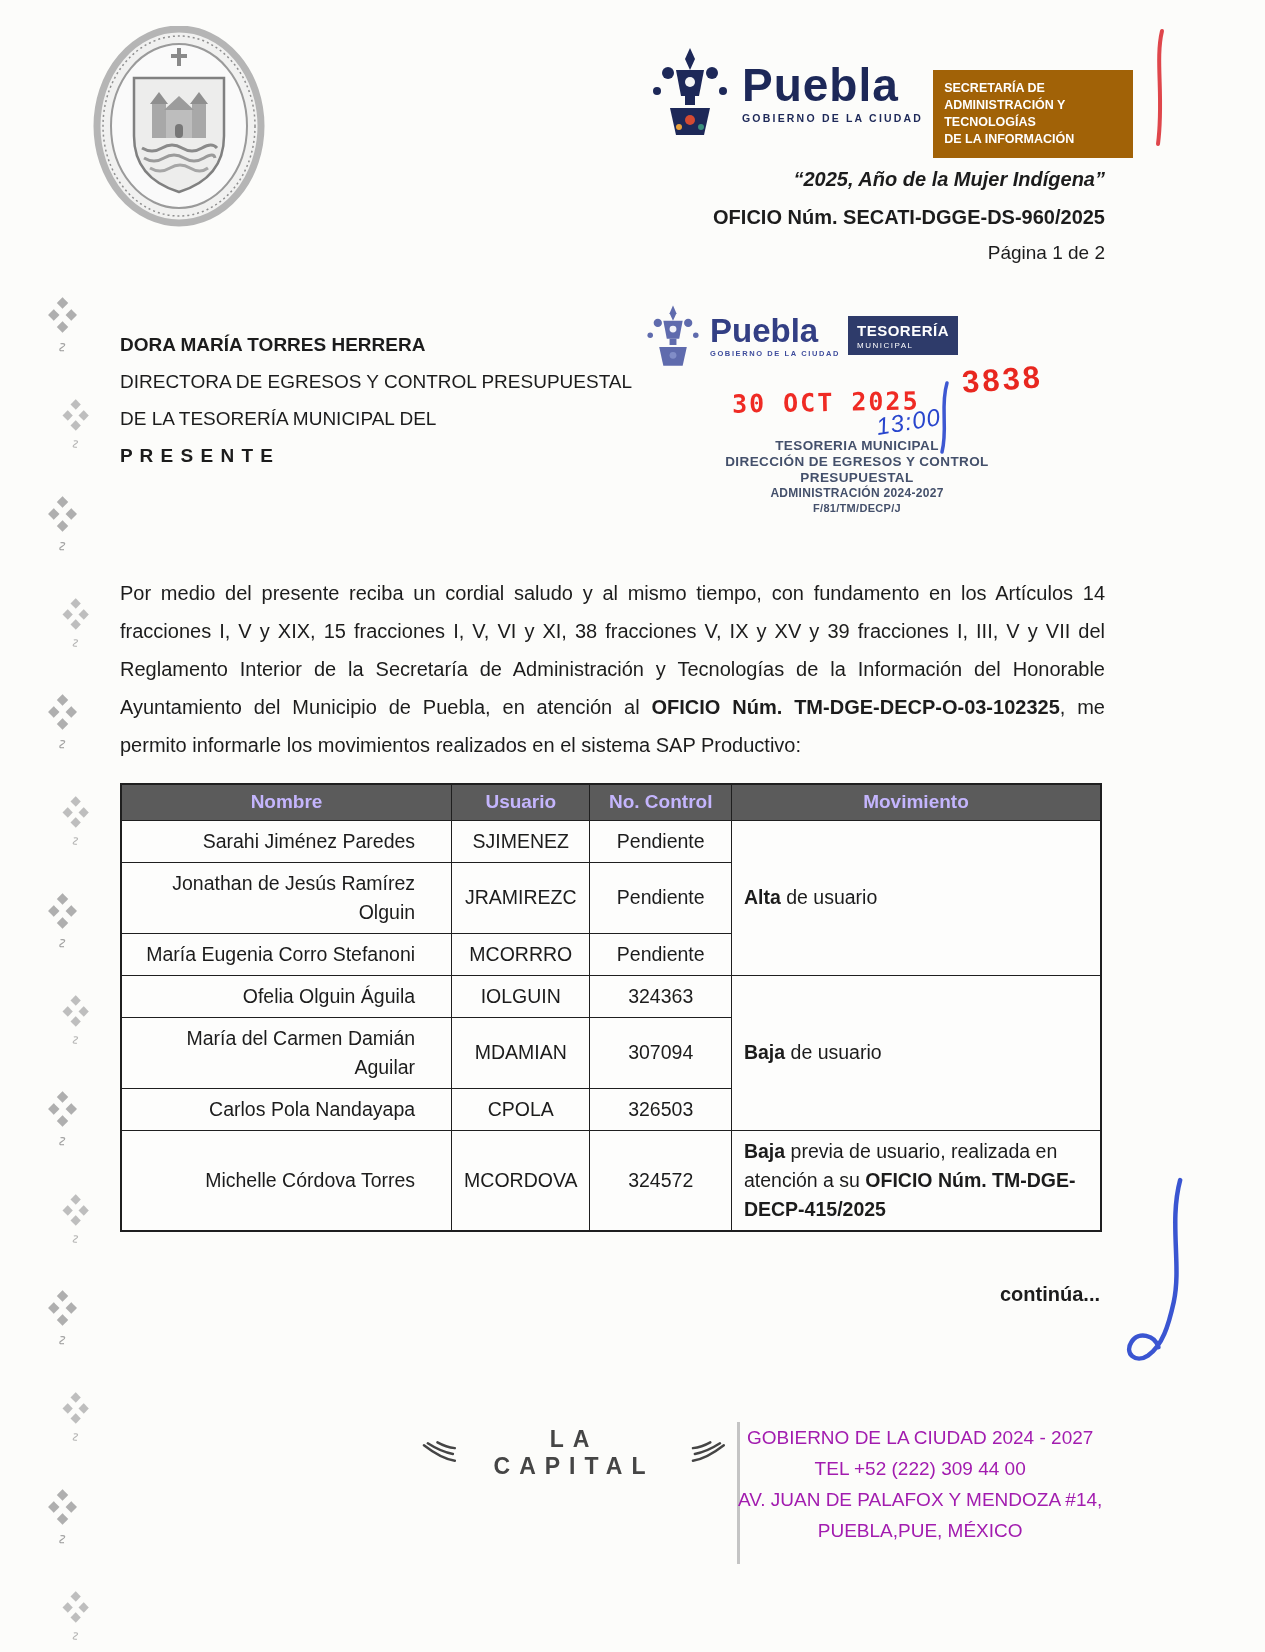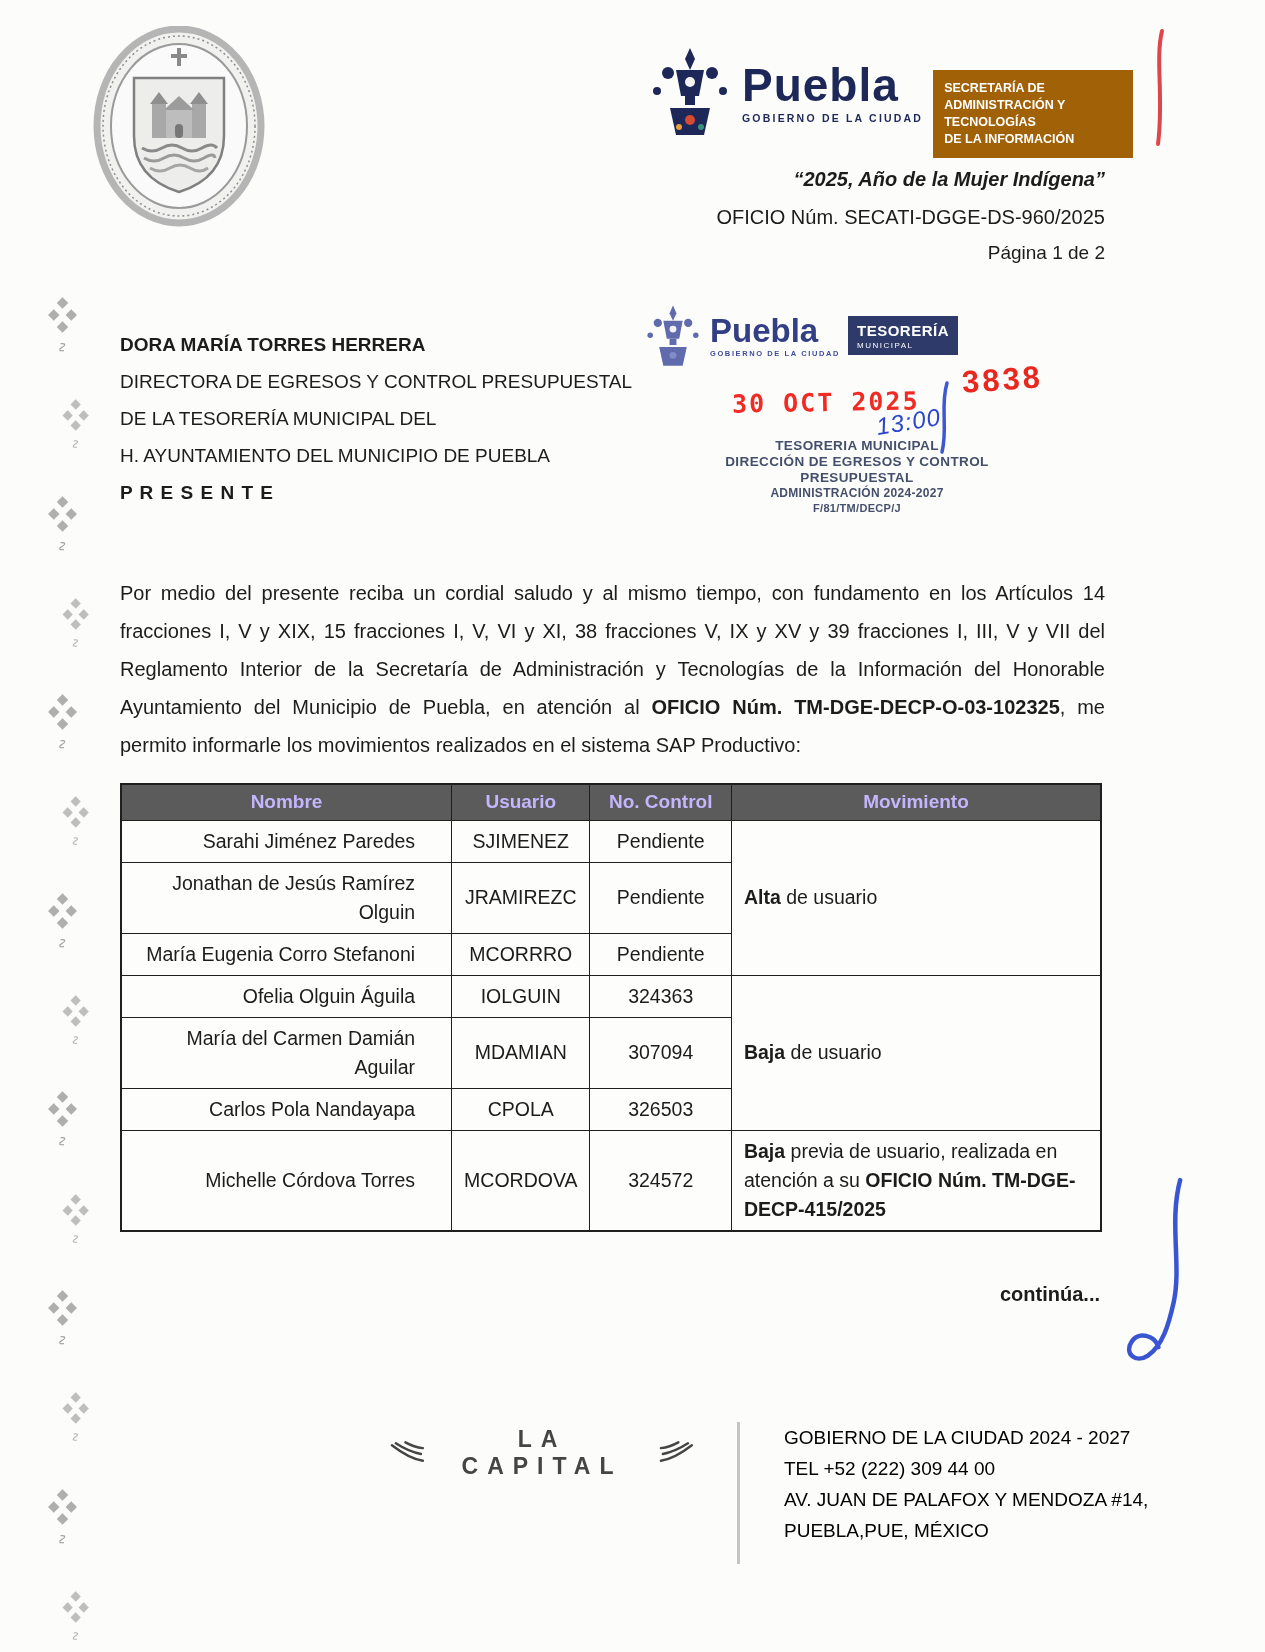--- a/index.html
+++ b/index.html
@@ -24,21 +24,21 @@
   .wordmark { font-size:46px; font-weight:bold; color:#1d2858; line-height:1; letter-spacing:1px;
     text-shadow:0 0 1px #fff; }
   .tagline { font-size:10.5px; font-weight:bold; color:#1d2858; letter-spacing:2.2px; margin-top:4px; }
   .secretaria-box { margin-top:24px; background:#a16207; color:#fff; padding:10px 11px; width:200px;
     font-size:12.5px; font-weight:bold; line-height:17px; }
 
   .red-mark { position:absolute; left:1150px; top:28px; }
 
   .header-text { position:absolute; right:160px; top:168px; text-align:right; }
   .quote { font-size:20px; font-weight:bold; font-style:italic; }
-  .oficio { font-size:20px; font-weight:normal; margin-top:15px;margin-left:30px; }
+  .oficio { font-size:20px; font-weight:bold; margin-top:15px;margin-left:30px; }
   .pagina { font-size:19px; margin-top:13px; }
 
   
   .recipient { position:absolute; left:120px; top:326px; font-size:19px; line-height:37px; }
   .r-name { font-weight:bold; }
   .r-presente { font-weight:bold; letter-spacing:1px; }
 
   
   .stamp { position:absolute; left:640px; top:296px; width:470px; height:240px; }
   .stamp-logo-row { position:absolute; left:4px; top:8px; display:flex; align-items:flex-start; gap:8px; opacity:.92; }
@@ -75,26 +75,26 @@
   td.c-nombre { width:340px; padding:6px 36px 6px 18px; text-align:right;margin-top:40px; }
   td.c-user { width:116px; text-align:center; }
   td.c-ctrl { width:143px; text-align:center; }
   td.c-mov { width:383px; text-align:left; }
 
   
   .continua { position:absolute; left:1000px; top:1283px; font-size:20px; font-weight:bold; }
   .signature { position:absolute; left:1078px; top:1172px; }
 
   
-  .footer-brand { position:absolute; left:384px; top:1426px; width:310px; text-align:center; color:#454545; }
+  .footer-brand { position:absolute; left:416px; top:1426px; width:310px; text-align:center; color:#454545; }
   .fb-top { display:flex; align-items:center; justify-content:center; gap:9px; font-size:23px;
     font-weight:bold; letter-spacing:9px; padding-left:6px; }
   .fb-bottom { font-size:44px; font-weight:bold; letter-spacing:3px; color:#3d3d3d; margin-top:3px; }
   .footer-divider { position:absolute; left:737px; top:1422px; width:2.5px; height:142px; background:#c4c4c4; }
-  .footer-info { position:absolute; left:784px; top:1422px; font-size:19px; color:#000000; line-height:31px; }
+  .footer-info { position:absolute; left:738px; top:1422px; font-size:19px; color:#a21caf; line-height:31px;text-align:center; }
 </style>
 </head>
 <body>
 
 <div class="page">
 
   <div class="ornament-strip">
       <div class="orn-unit">
         <span class="orn-cluster">◆<br>◆&nbsp;◆<br>◆</span>
         <span class="orn-squiggle">∿</span>
@@ -206,21 +206,20 @@
   <div class="header-text">
     <div class="quote">“2025, Año de la Mujer Indígena”</div>
     <div class="oficio">OFICIO Núm. SECATI-DGGE-DS-960/2025</div>
     <div class="pagina">Página 1 de 2</div>
   </div>
 
   <div class="recipient">
     <div class="r-name">DORA MARÍA TORRES HERRERA</div>
     <div>DIRECTORA DE EGRESOS Y CONTROL PRESUPUESTAL</div>
     <div>DE LA TESORERÍA MUNICIPAL DEL</div>
-    <div>H. AYUNTAMIENTO DEL MUNICIPIO DE PUEBLA</div>
     <div class="r-presente">P R E S E N T E</div>
   </div>
 
   <div class="stamp">
     <div class="stamp-logo-row">
       <svg width="58" height="64" viewBox="0 0 84 92" opacity="0.82">
         <g fill="#2c3c94">
           <path d="M42 2 l5 11 -5 11 -5 -11 z"></path>
           <circle cx="20" cy="27" r="6"></circle>
           <circle cx="64" cy="27" r="6"></circle>

